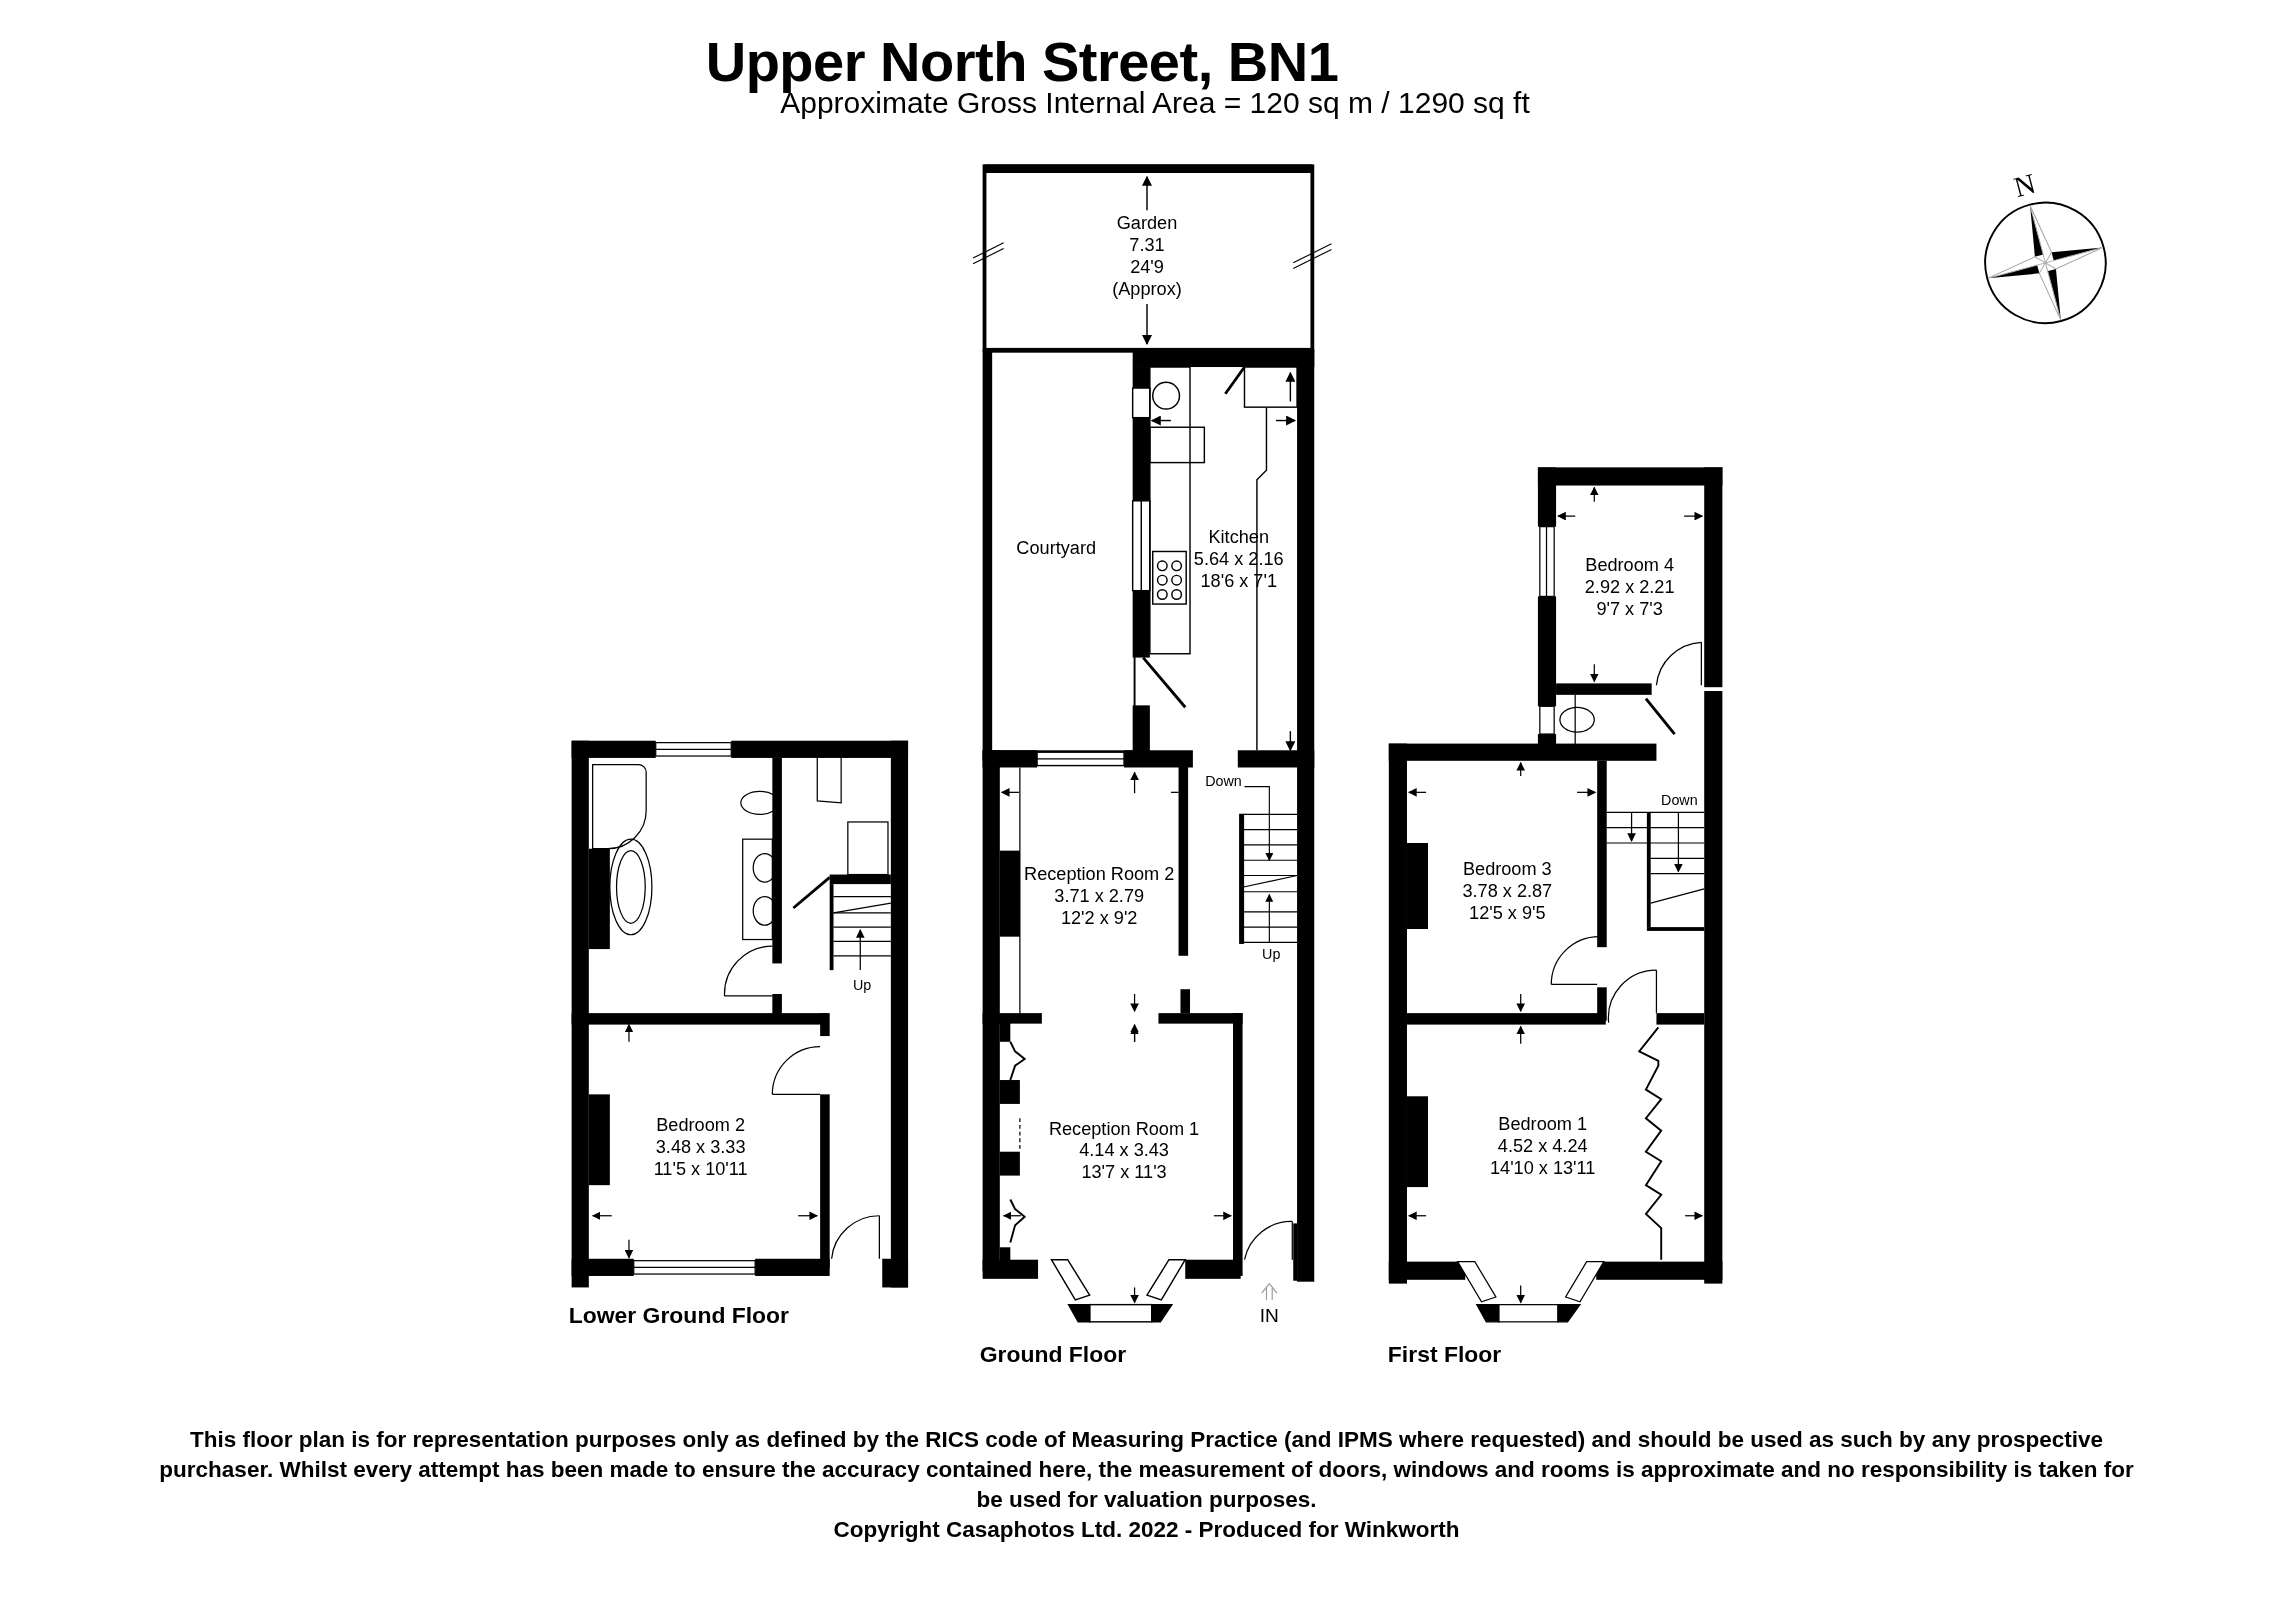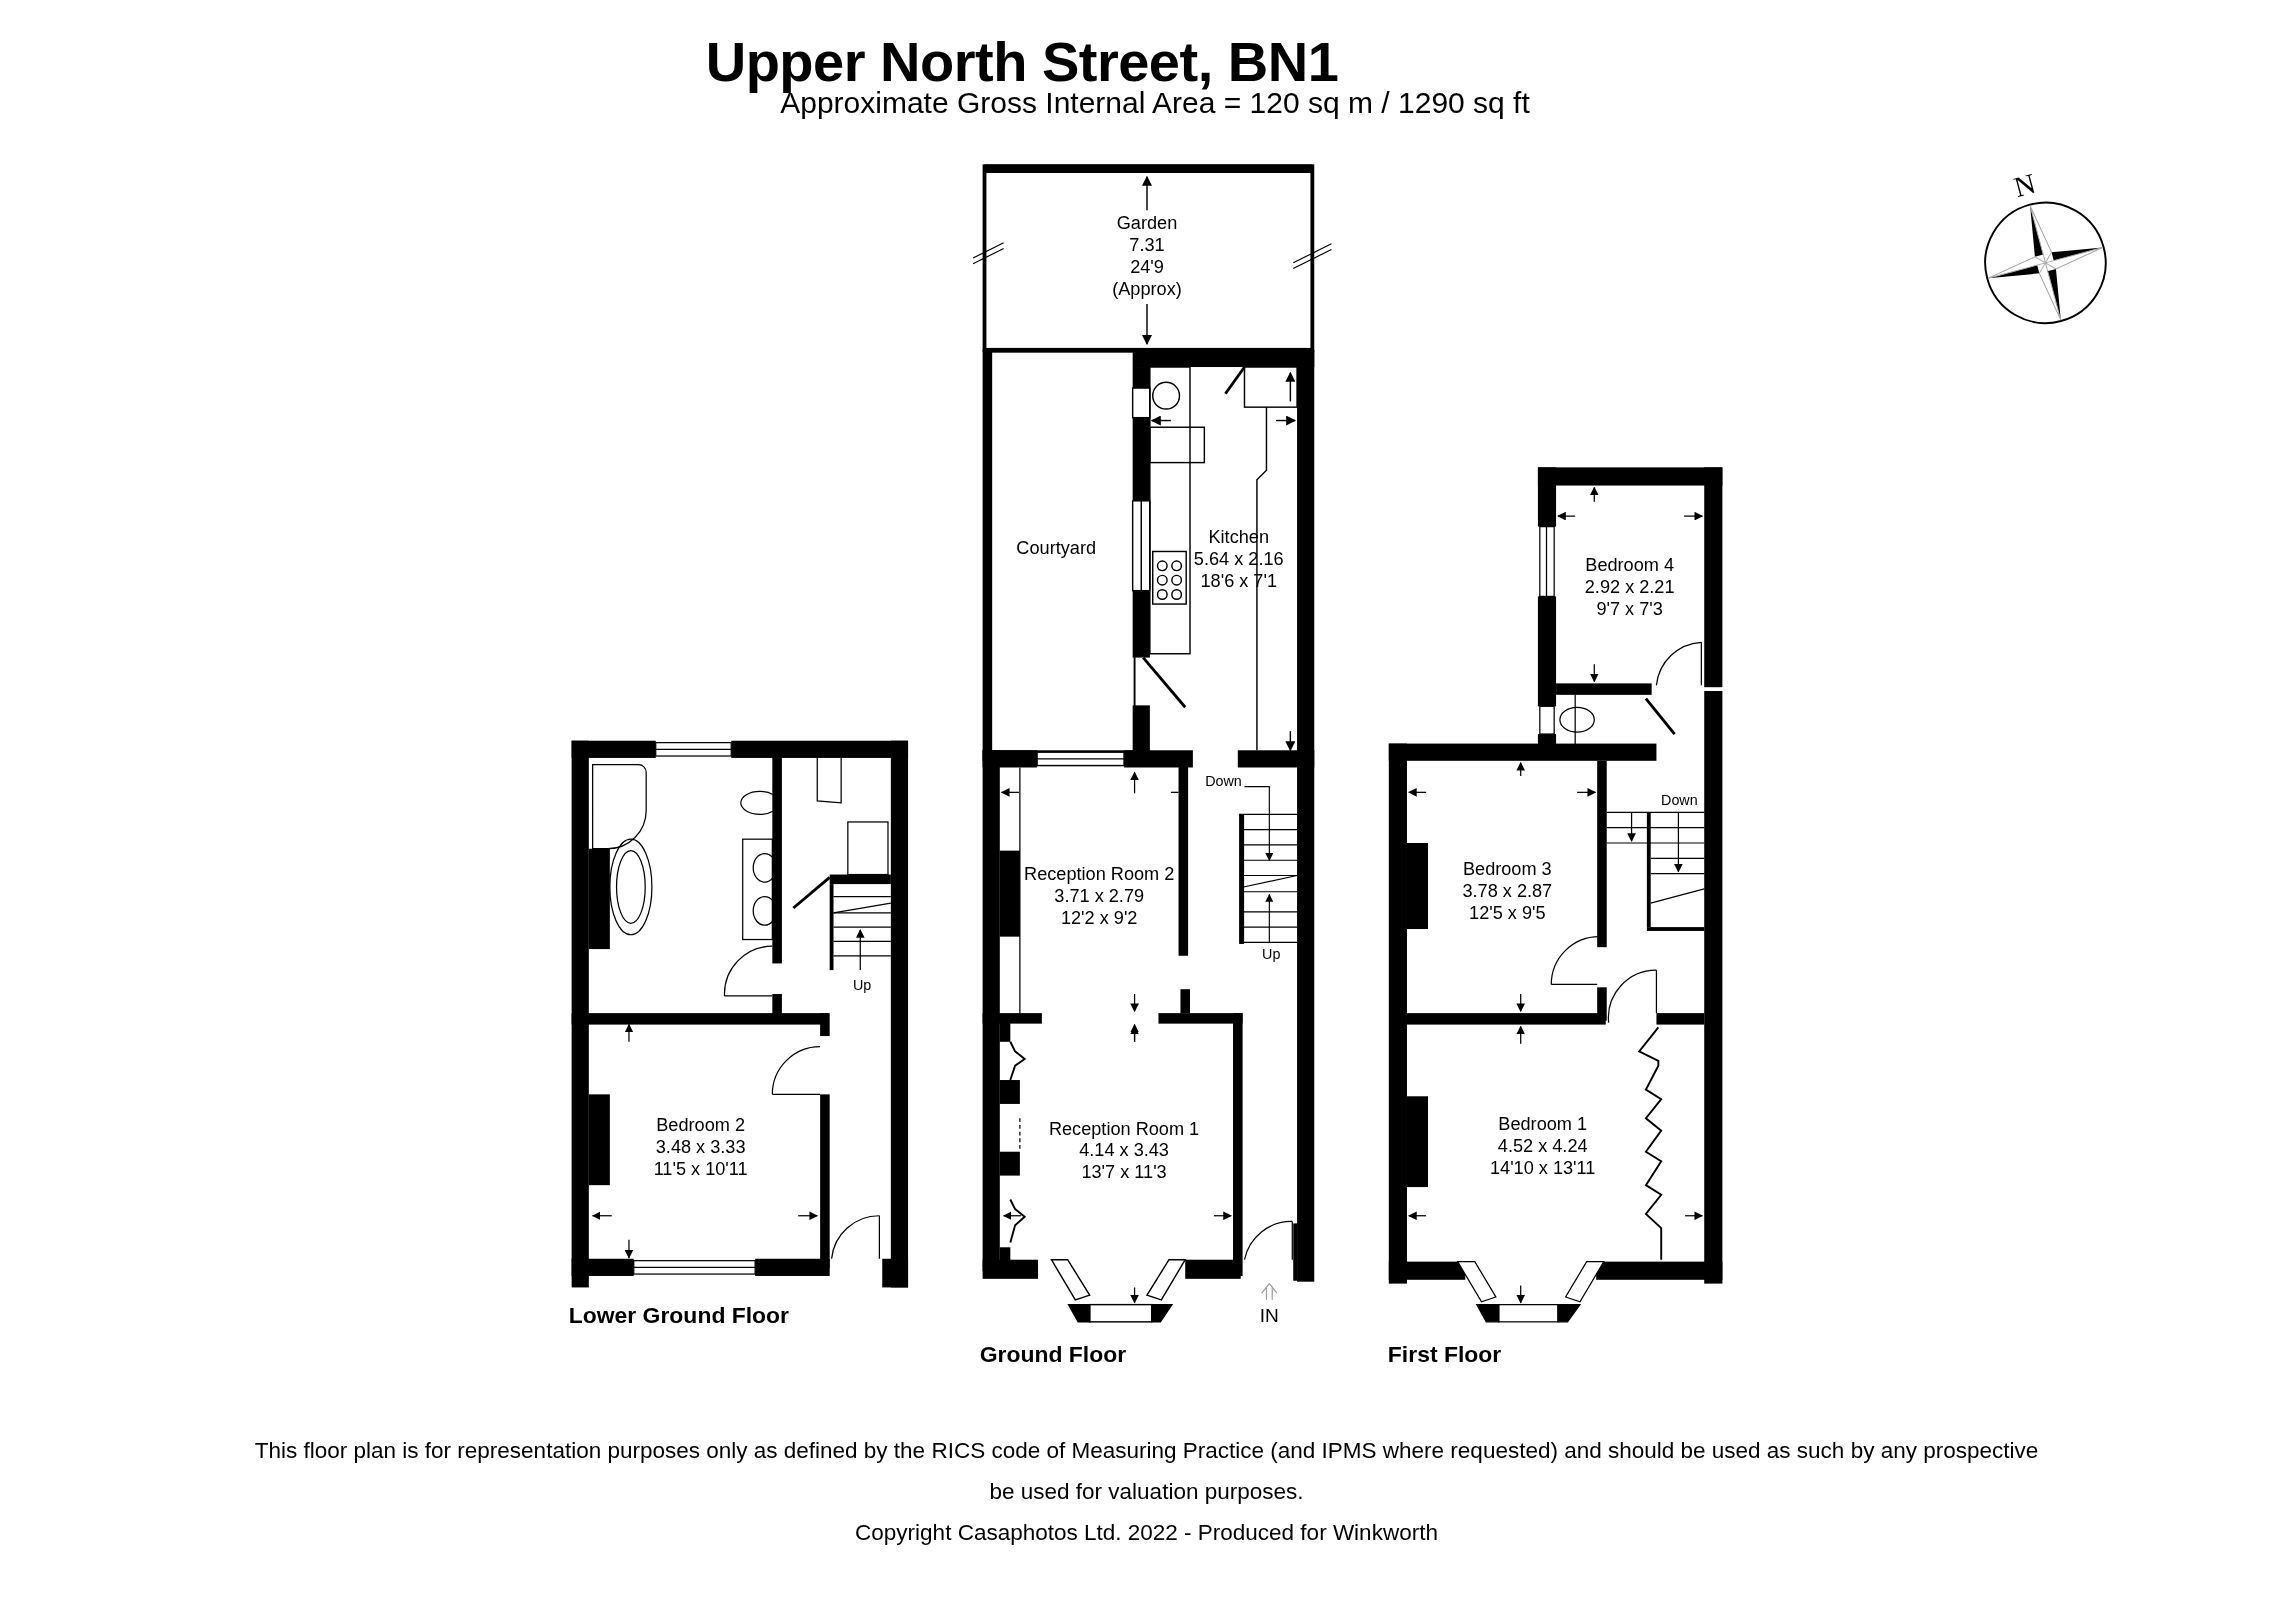--- a/index.html
+++ b/index.html
@@ -4,21 +4,21 @@
 <style>
   html, body { margin:0; padding:0; background:#ffffff; }
   body { width:2294px; height:1621px; position:relative; overflow:hidden; font-family:"Liberation Sans", sans-serif; color:#000; }
   .title { position:absolute; left:0; width:2044px; top:29px; text-align:center; font-size:56px; font-weight:bold; letter-spacing:-0.5px; }
   .subtitle { position:absolute; left:0; width:2294px; top:86px; text-align:center; font-size:30px;margin-left:8px; }
   svg.plan { position:absolute; left:0; top:0; }
   .room-label { font-family:"Liberation Sans", sans-serif; font-size:19px; text-anchor:middle; fill:#000; }
   .floor-label { font-family:"Liberation Sans", sans-serif; font-size:24px; font-weight:bold; fill:#000; }
   .small-label { font-family:"Liberation Sans", sans-serif; font-size:15px; fill:#000; text-anchor:middle; }
   .footer { position:absolute; left:143px; width:2007px; top:1424px; text-align:center; font-size:22.5px; line-height:29px; }
-  .footer p { margin:12px; }
+  .footer p { margin:1px;font-weight:bold; }
 </style>
 </head>
 <body>
 
 <div class="title">Upper North Street, BN1</div>
 <div class="subtitle">Approximate Gross Internal Area = 120 sq m / 1290 sq ft</div>
 
 <svg class="plan" width="2294" height="1621" viewBox="0 0 2400 1696" xmlns="http://www.w3.org/2000/svg">
   <defs>
     <marker id="ah" viewBox="0 0 10 10" refX="9" refY="5" markerWidth="7" markerHeight="7" orient="auto-start-reverse">
@@ -320,16 +320,17 @@
     <polygon points="0,-62 9,-9 0,0" fill="#fff" stroke="#aaa" stroke-width="1"></polygon>
     <polygon points="62,0 9,9 0,0" fill="#fff" stroke="#aaa" stroke-width="1"></polygon>
     <polygon points="0,62 -9,9 0,0" fill="#fff" stroke="#aaa" stroke-width="1"></polygon>
     <polygon points="-62,0 -9,-9 0,0" fill="#fff" stroke="#aaa" stroke-width="1"></polygon>
     <text x="0" y="-74" text-anchor="middle" style="font-family:'Liberation Serif', serif; font-size:30px;">N</text>
   </g>
 </svg>
 
 <div class="footer">
   <p>This floor plan is for representation purposes only as defined by the RICS code of Measuring Practice (and IPMS where requested) and should be used as such by any prospective</p>
+  <p>purchaser. Whilst every attempt has been made to ensure the accuracy contained here, the measurement of doors, windows and rooms is approximate and no responsibility is taken for</p>
   <p>be used for valuation purposes.</p>
   <p>Copyright Casaphotos Ltd. 2022 - Produced for Winkworth</p>
 </div>
 
 
 </body></html>

